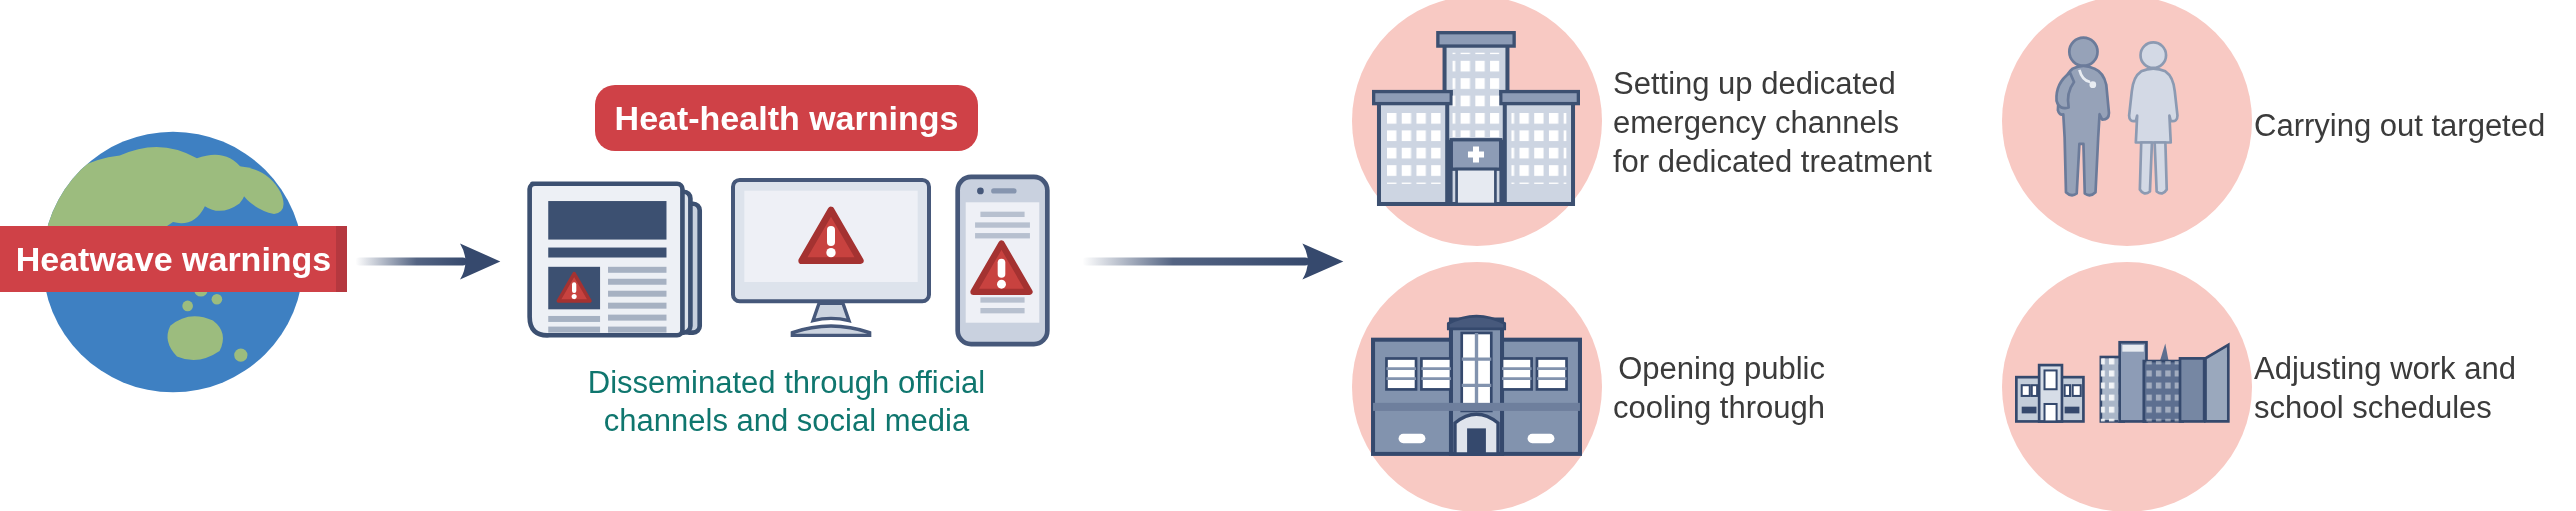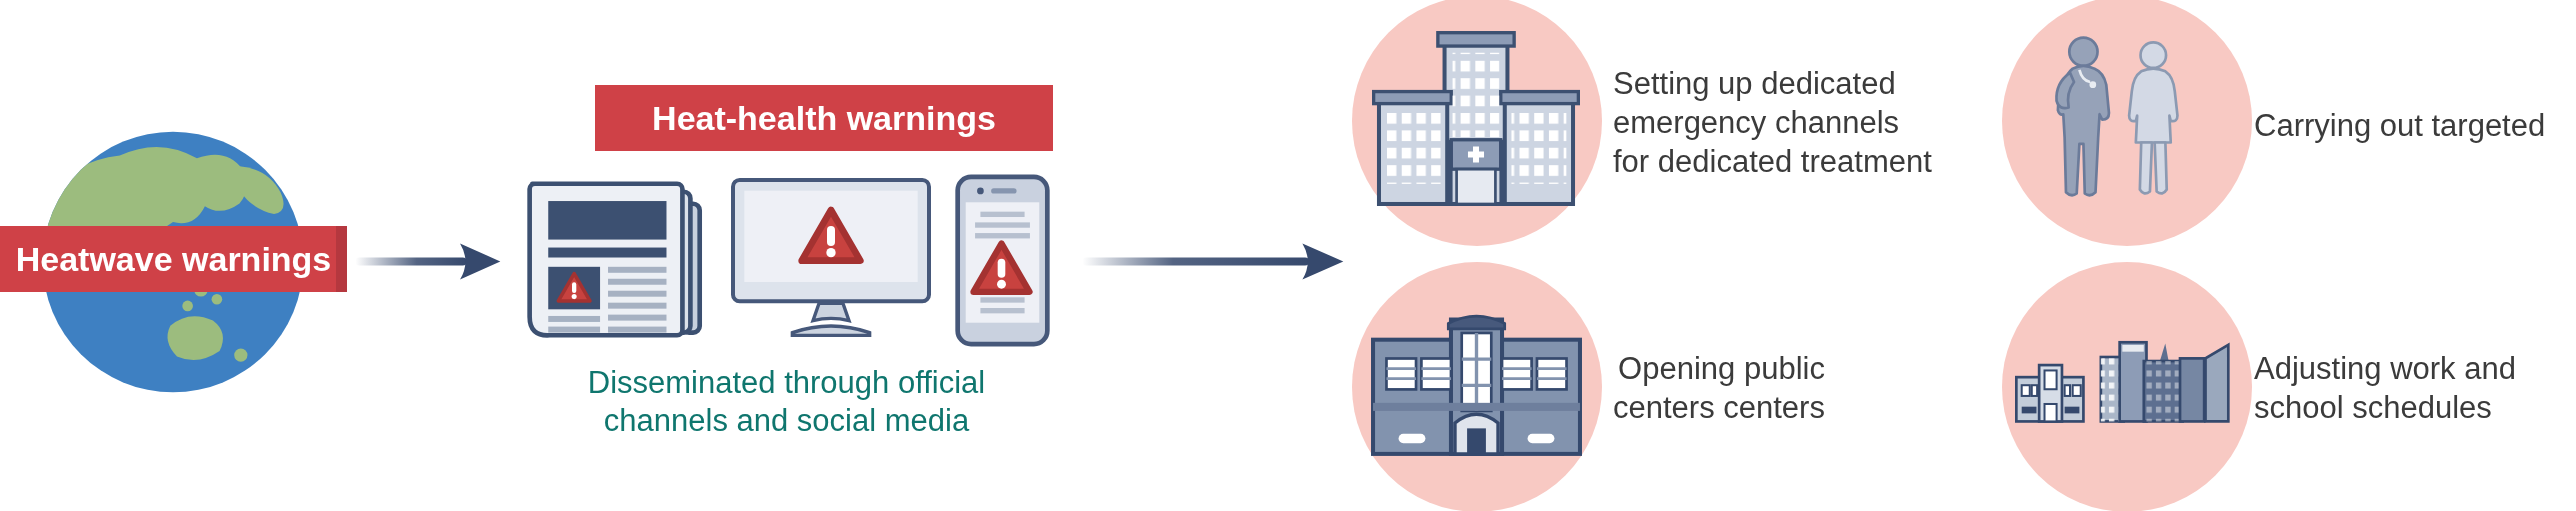--- a/index.html
+++ b/index.html
@@ -62,21 +62,21 @@
       <linearGradient id="ag1" x1="0" y1="0" x2="1" y2="0">
         <stop offset="0" stop-color="#36496d" stop-opacity="0"></stop>
         <stop offset="0.55" stop-color="#36496d" stop-opacity="0.85"></stop>
         <stop offset="1" stop-color="#36496d"></stop>
       </linearGradient>
     </defs>
     <rect x="2" y="26" width="166" height="12" rx="6" fill="url(#ag1)"></rect>
     <path d="M158,5 L218,32 L158,59 Q174,32 158,5 Z" fill="#36496d"></path>
   </svg>
 
-  <div class="banner" style="left:595px;top:85px;width:458px;">
+  <div class="banner" style="left:595px;top:85px;width:383px;border-radius:20px;">
     <span>Heat-health warnings</span>
   </div>
 
   <div class="abs" style="left:523px;top:174px;width:530px;height:174px;">
 
     <svg class="abs" style="left:0;top:1.3px;" width="186" height="169" viewBox="0 0 280 252">
       <g stroke="#3c5071" stroke-width="7" stroke-linejoin="round">
         <rect x="240" y="42" width="26" height="194" rx="10" fill="#c9d1de"></rect>
         <rect x="224" y="24" width="28" height="212" rx="10" fill="#dbe1ea"></rect>
         <path d="M14,12 h218 a8,8 0 0 1 8,8 v212 a8,8 0 0 1 -8,8 H40 q-30,2 -30,-28 V20 a8,8 0 0 1 8,-8 z" fill="#edf0f5"></path>
@@ -216,21 +216,21 @@
     </g>
     <path d="M26,99 h44 M26,114 h44 M78,99 h44 M78,114 h44 M198,99 h44 M198,114 h44 M250,99 h44 M250,114 h44" stroke="#8293ae" stroke-width="4"></path>
     <rect x="6" y="150" width="308" height="12" fill="#6e7f9d"></rect>
     <path d="M128,226 v-46 q32,-26 64,0 v46 z" fill="#dfe4ec" stroke="#35496d" stroke-width="5"></path>
     <rect x="146" y="188" width="28" height="38" fill="#35496d"></rect>
     <rect x="44" y="196" width="40" height="14" rx="7" fill="#ffffff"></rect>
     <rect x="236" y="196" width="40" height="14" rx="7" fill="#ffffff"></rect>
   </svg>
   <div class="label" style="left:1613px;top:349px;text-align:right;">
     <div>Opening public</div>
-    <div>centers centers</div>
+    <div>cooling through</div>
   </div>
 
   <div class="pink-circle" style="left:2002px;top:262px;"></div>
   <svg class="abs" style="left:2015px;top:334px;" width="216" height="89" viewBox="0 0 322 132">
     <defs>
       <pattern id="cityw" width="14" height="18" patternUnits="userSpaceOnUse">
         <rect width="8" height="9" fill="#ffffff" opacity="0.85"></rect>
       </pattern>
     </defs>
 

